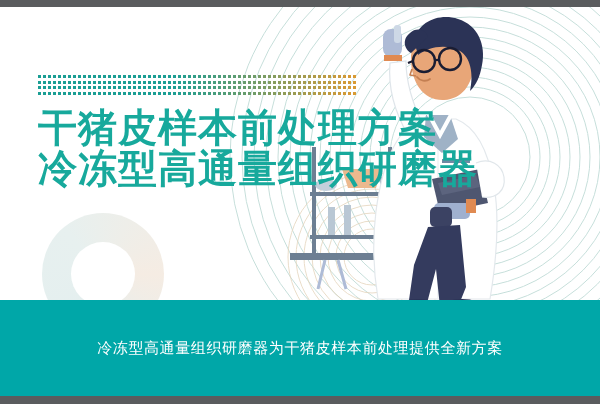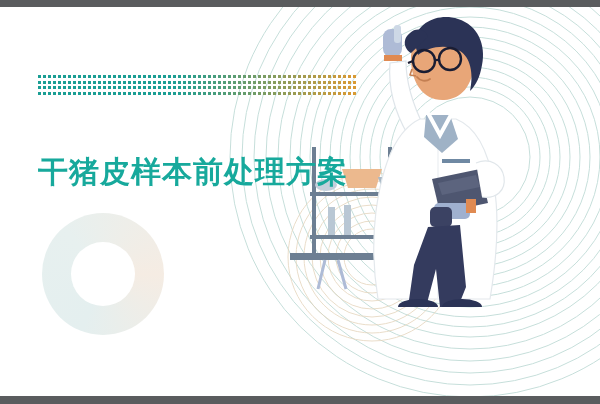--- a/index.html
+++ b/index.html
@@ -87,28 +87,27 @@
 
   
   .headline {
     position: absolute;
     left: 38px;
     top: 100px;
     z-index: 20;
   }
   .headline .line {
     display: block;
-    font-size: 30px;
+    font-size: 39px;
     font-weight: 700;
     letter-spacing: 1px;
     color: #17a99c;
     line-height: 41px;
     white-space: nowrap;
     font-family: "Liberation Sans", "DejaVu Sans", sans-serif;
-    margin-top: 44px;
   }
 
   
   .logo {
     position: absolute;
     right: 32px;
     top: 0px;
     width: 78px;
     height: 54px;
     z-index: 40;
@@ -491,20 +490,21 @@
         <i style="background: rgb(191, 155, 64);"></i>
         <i style="background: rgb(196, 154, 62);"></i>
         <i style="background: rgb(201, 154, 59);"></i>
         <i style="background: rgb(207, 154, 56);"></i>
         <i style="background: rgb(212, 154, 54);"></i>
         <i style="background: rgb(217, 154, 51);"></i>
       </div>
 
     <div class="headline">
       <span class="line">干猪皮样本前处理方案</span>
+      <span class="line">冷冻型高通量组织研磨器</span>
     </div>
 
     <svg class="illustration" viewBox="0 0 310 300">
 
       <g>
         <rect x="-25" y="246" width="130" height="7" fill="#6d7f93"></rect>
         <path d="M35 253 L28 282 M48 253 L56 282" stroke="#aebbd6" stroke-width="3" fill="none"></path>
         <rect x="22" y="140" width="4" height="112" fill="#6d7f93"></rect>
         <rect x="98" y="140" width="4" height="108" fill="#6d7f93"></rect>
         <rect x="20" y="185" width="84" height="4" fill="#6d7f93"></rect>
@@ -559,17 +559,20 @@
       </g>
 
       <g>
         <path d="M138 220 L170 218 L176 280 L168 300 L150 300 L146 262 L136 300 L118 300 L124 258 Z" fill="#343b5e"></path>
         <ellipse cx="128" cy="300" rx="20" ry="8" fill="#2b3356"></ellipse>
         <ellipse cx="172" cy="300" rx="20" ry="8" fill="#2b3356"></ellipse>
       </g>
     </svg>
 
 
+    <div class="banner">
+      <div class="banner-text">冷冻型高通量组织研磨器为干猪皮样本前处理提供全新方案</div>
+    </div>
 
   </div>
 
   <div class="chrome-bar bottom"></div>
 </div>
 
 </body></html>

